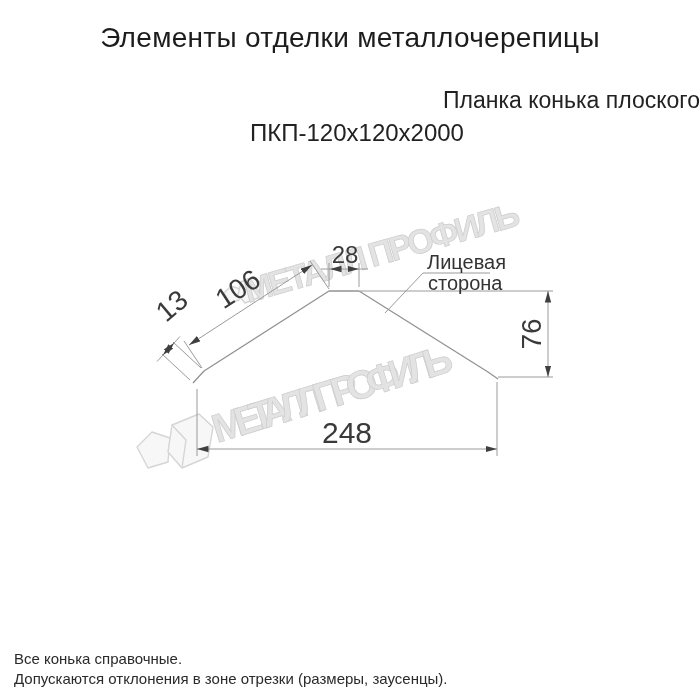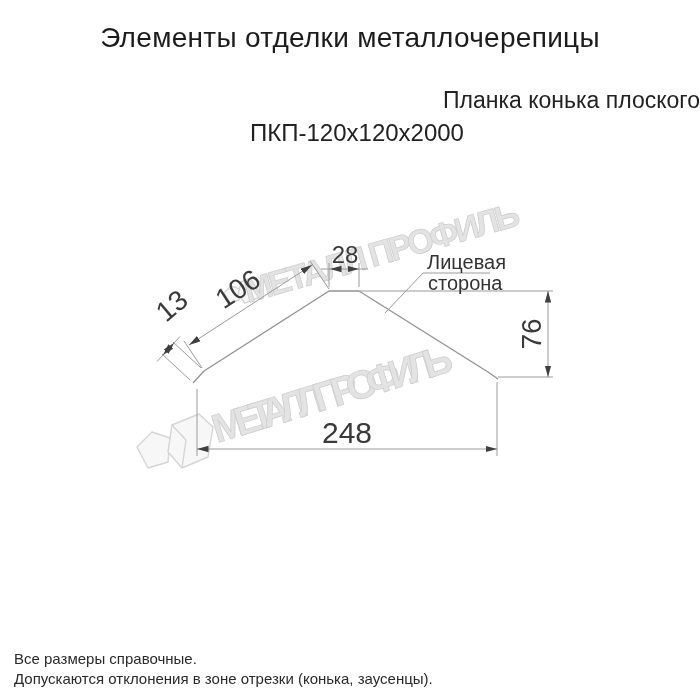--- a/index.html
+++ b/index.html
@@ -93,16 +93,16 @@
     </g>
 
     <g>
       <path class="dline" d="M423,273 L490,273"></path>
       <path class="dline" d="M423,273 L385,313"></path>
       <text class="lbl" x="427" y="269">Лицевая</text>
       <text class="lbl" x="428" y="290">сторона</text>
     </g>
   </svg>
 
-  <div class="footer-note note1">Все размеры справочные.</div>
-  <div class="footer-note note2">Допускаются отклонения в зоне отрезки (конька, заусенцы).</div>
+  <div class="footer-note note1">Все конька справочные.</div>
+  <div class="footer-note note2">Допускаются отклонения в зоне отрезки (размеры, заусенцы).</div>
 
 </div>
 
 </body></html>

